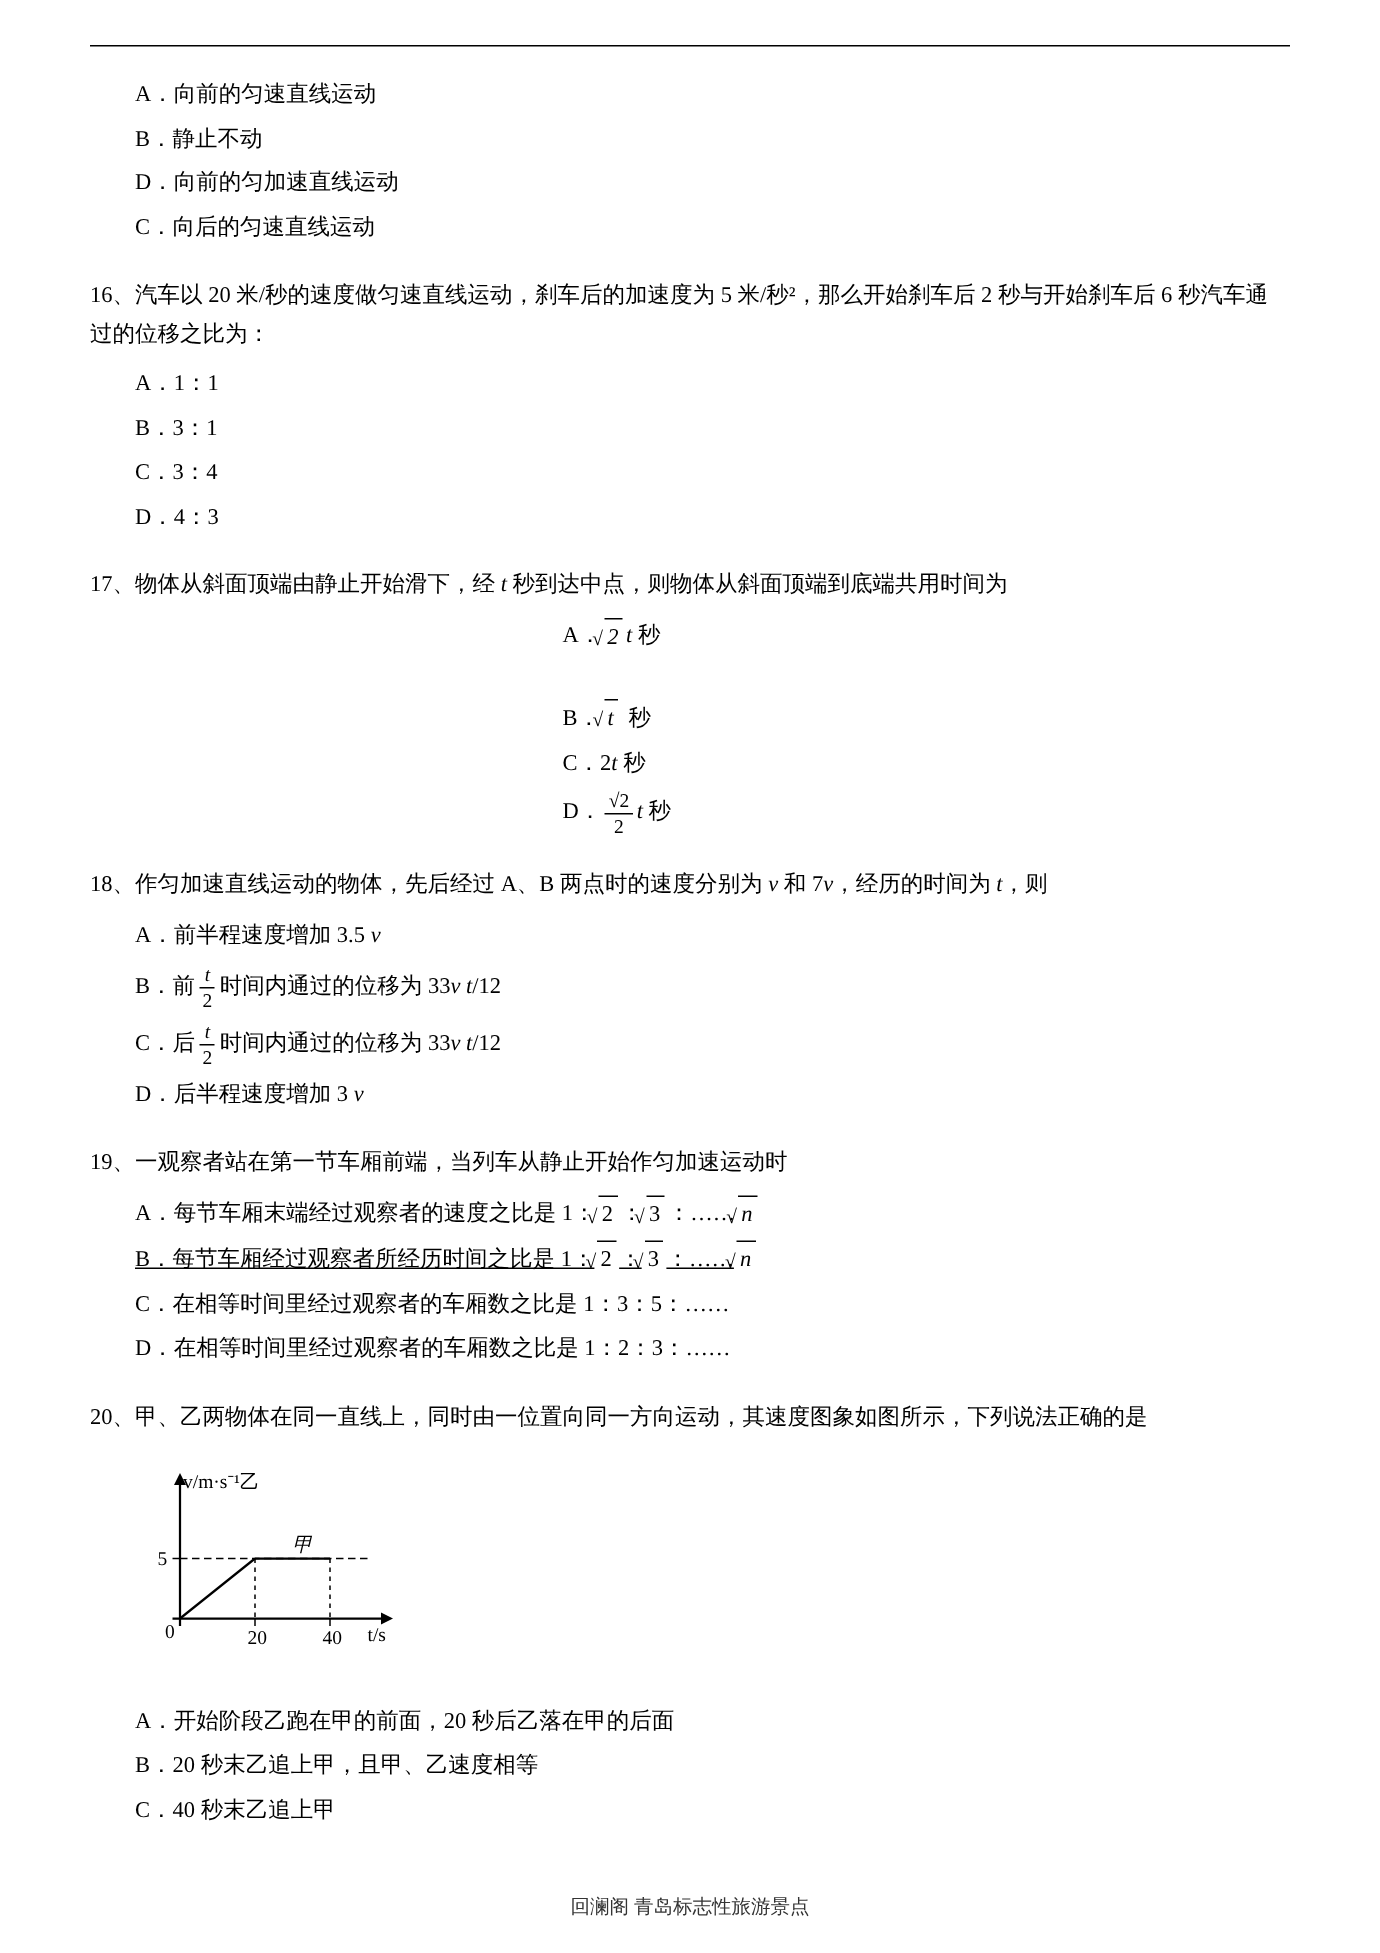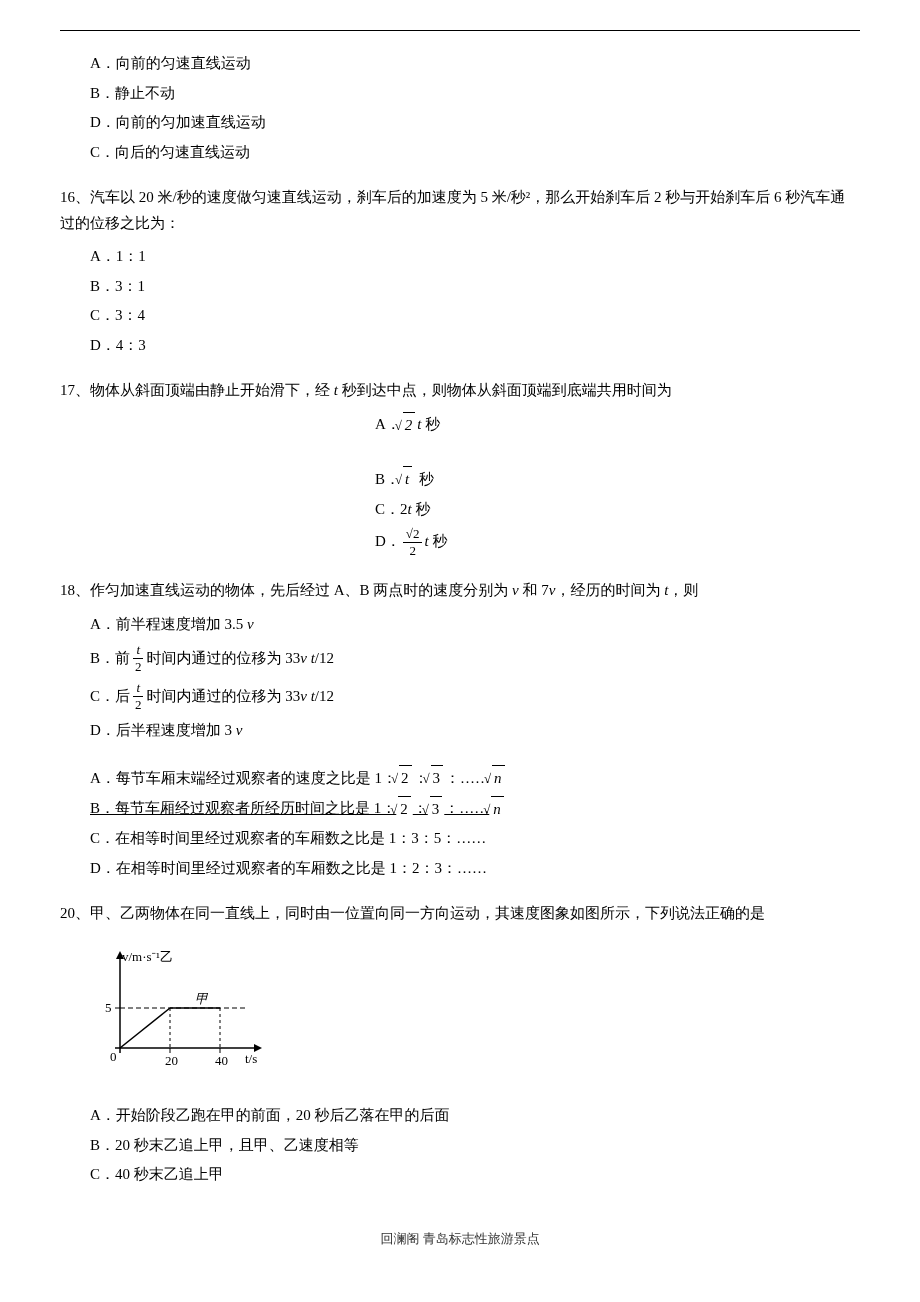--- a/index.html
+++ b/index.html
@@ -162,20 +162,23 @@
         <span class="frac-num"><span class="math-inline">t</span></span>
         <span class="frac-den">2</span>
       </span>
       时间内通过的位移为 33<span class="math-inline">v t</span> /12
     </div>
     <div class="option-col">D．后半程速度增加 3 <span class="math-inline">v</span></div>
   </div>
 </div>
 
 <div class="question-block">
+  <div class="question-text">
+    19、一观察者站在第一节车厢前端，当列车从静止开始作匀加速运动时
+  </div>
   <div class="options-col">
     <div class="option-col" style="display:flex;align-items:center;padding:2px 0;">
       A．每节车厢末端经过观察者的速度之比是 1：
       <span style="display:inline-block;position:relative;margin:0 2px;">
         <span style="display:inline-block;border-top:1.5px solid #000;padding:0 3px 0 2px;">2</span>
         <span style="position:absolute;left:-8px;top:3px;font-size:13px;">√</span>
       </span>：
       <span style="display:inline-block;position:relative;margin:0 2px;">
         <span style="display:inline-block;border-top:1.5px solid #000;padding:0 3px 0 2px;">3</span>
         <span style="position:absolute;left:-8px;top:3px;font-size:13px;">√</span>

